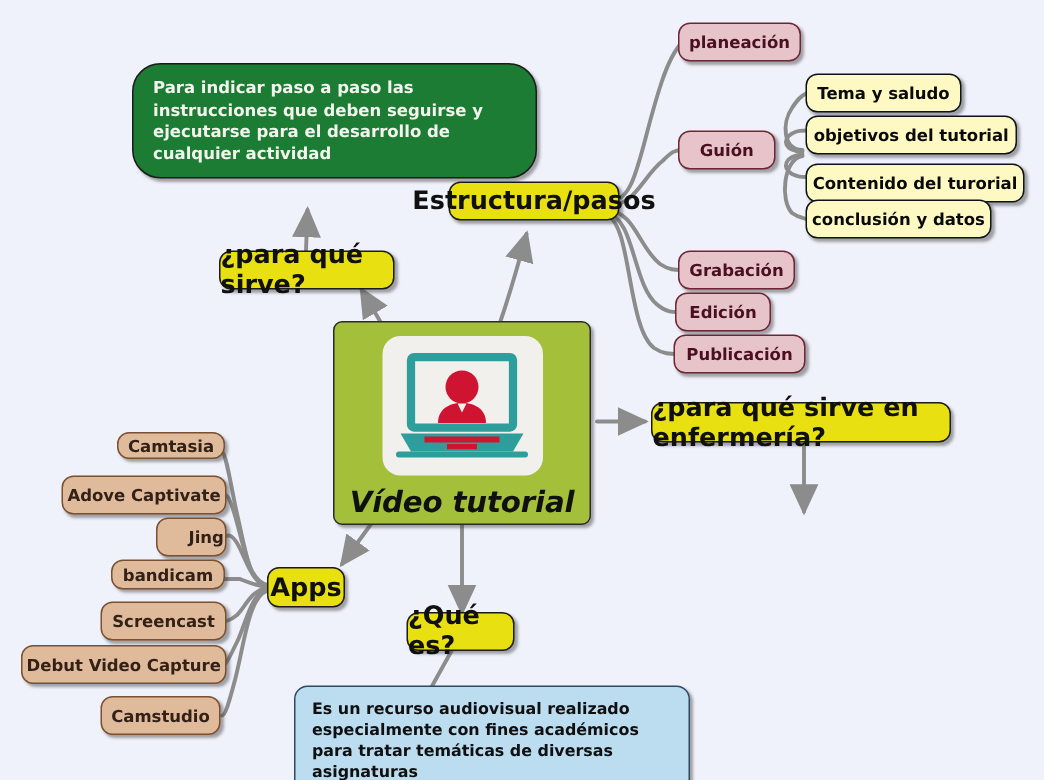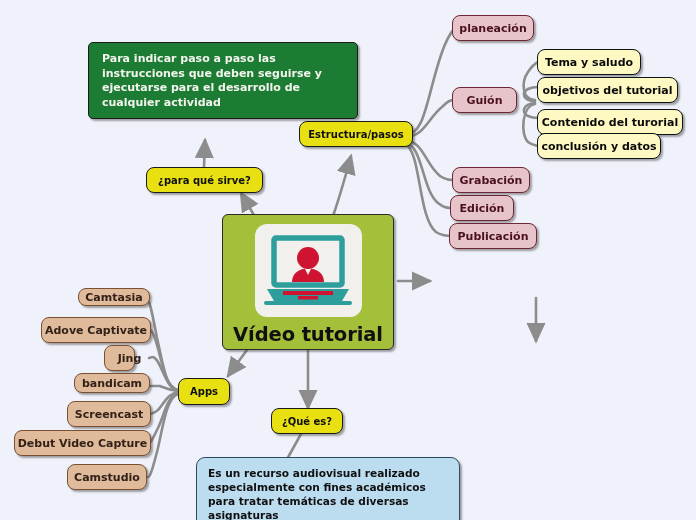--- a/index.html
+++ b/index.html
@@ -50,41 +50,42 @@
     border-radius: 12px;
     display: flex;
     align-items: center;
     justify-content: center;
   }
   .center-label {
     font-size: 19.5px;
     color: #101010;
     margin-top: 6px;
     letter-spacing: -0.1px;
+    font-style: italic;
   }
   
   .yellow {
     background: #e8e011;
     border: 1.6px solid #1b1b1b;
     color: #101010;
     display: flex;
     align-items: center;
     justify-content: center;
-    font-size: 10px;
+    font-size: 17px;
     border-radius: 8px;
   }
   
   .green {
     background: #1c7c33;
     border: 1.6px solid #1b1b1b;
     color: #f4f4ee;
     font-size: 11px;
     line-height: 14.5px;
     padding: 9px 11px 8px 13px;
-    border-radius: 5px;
+    border-radius: 19px;
   }
   
   .orange {
     background: #f08011;
     border: 1.6px solid #1b1b1b;
     color: #101010;
     font-size: 10.6px;
     line-height: 13.6px;
     padding: 8px 10px 7px 11px;
     border-radius: 8px;
@@ -214,27 +215,28 @@
 
         <path d="M5,54 L87,54 L80,66 L12,66 z" fill="#2d9e9b"></path>
         <rect x="21" y="56" width="50" height="4" fill="#cf1432"></rect>
         <rect x="36" y="61" width="20" height="3.5" fill="#cf1432"></rect>
         <rect x="2" y="66" width="88" height="4" rx="2" fill="#2d9e9b"></rect>
       </svg>
     </div>
     <div class="center-label">Vídeo tutorial</div>
   </div>
 
+  <div class="node yellow" style="left:434px; top:268px; width:200px; height:27px;">¿para qué sirve en enfermería?</div>
 
 
   <div class="node yellow" style="left:178px; top:378px; width:52px; height:27px;">Apps</div>
 
   <div class="node tan" style="left:78px; top:288px; width:72px; height:18px;">Camtasia</div>
   <div class="node tan" style="left:41px; top:317px; width:110px; height:26px;">Adove Captivate</div>
-  <div class="node tan" style="left:104px; top:345px; width:31px; height:26px;padding-left:20px;">Jing</div>
+  <div class="node tan" style="left:104px; top:345px; width:47px; height:26px;padding-left:20px;">Jing</div>
   <div class="node tan" style="left:74px; top:373px; width:76px; height:20px;">bandicam</div>
   <div class="node tan" style="left:67px; top:401px; width:84px; height:26px;">Screencast</div>
   <div class="node tan" style="left:14px; top:430px; width:137px; height:26px;">Debut Video Capture</div>
   <div class="node tan" style="left:67px; top:464px; width:80px; height:26px;">Camstudio</div>
 
   <div class="node yellow" style="left:271px; top:408px; width:72px; height:26px;">¿Qué es?</div>
 
   <div class="node bluebox" style="left:196px; top:457px; width:264px;">Es un recurso audiovisual realizado especialmente con fines académicos para tratar temáticas de diversas asignaturas</div>
 
 </div>

